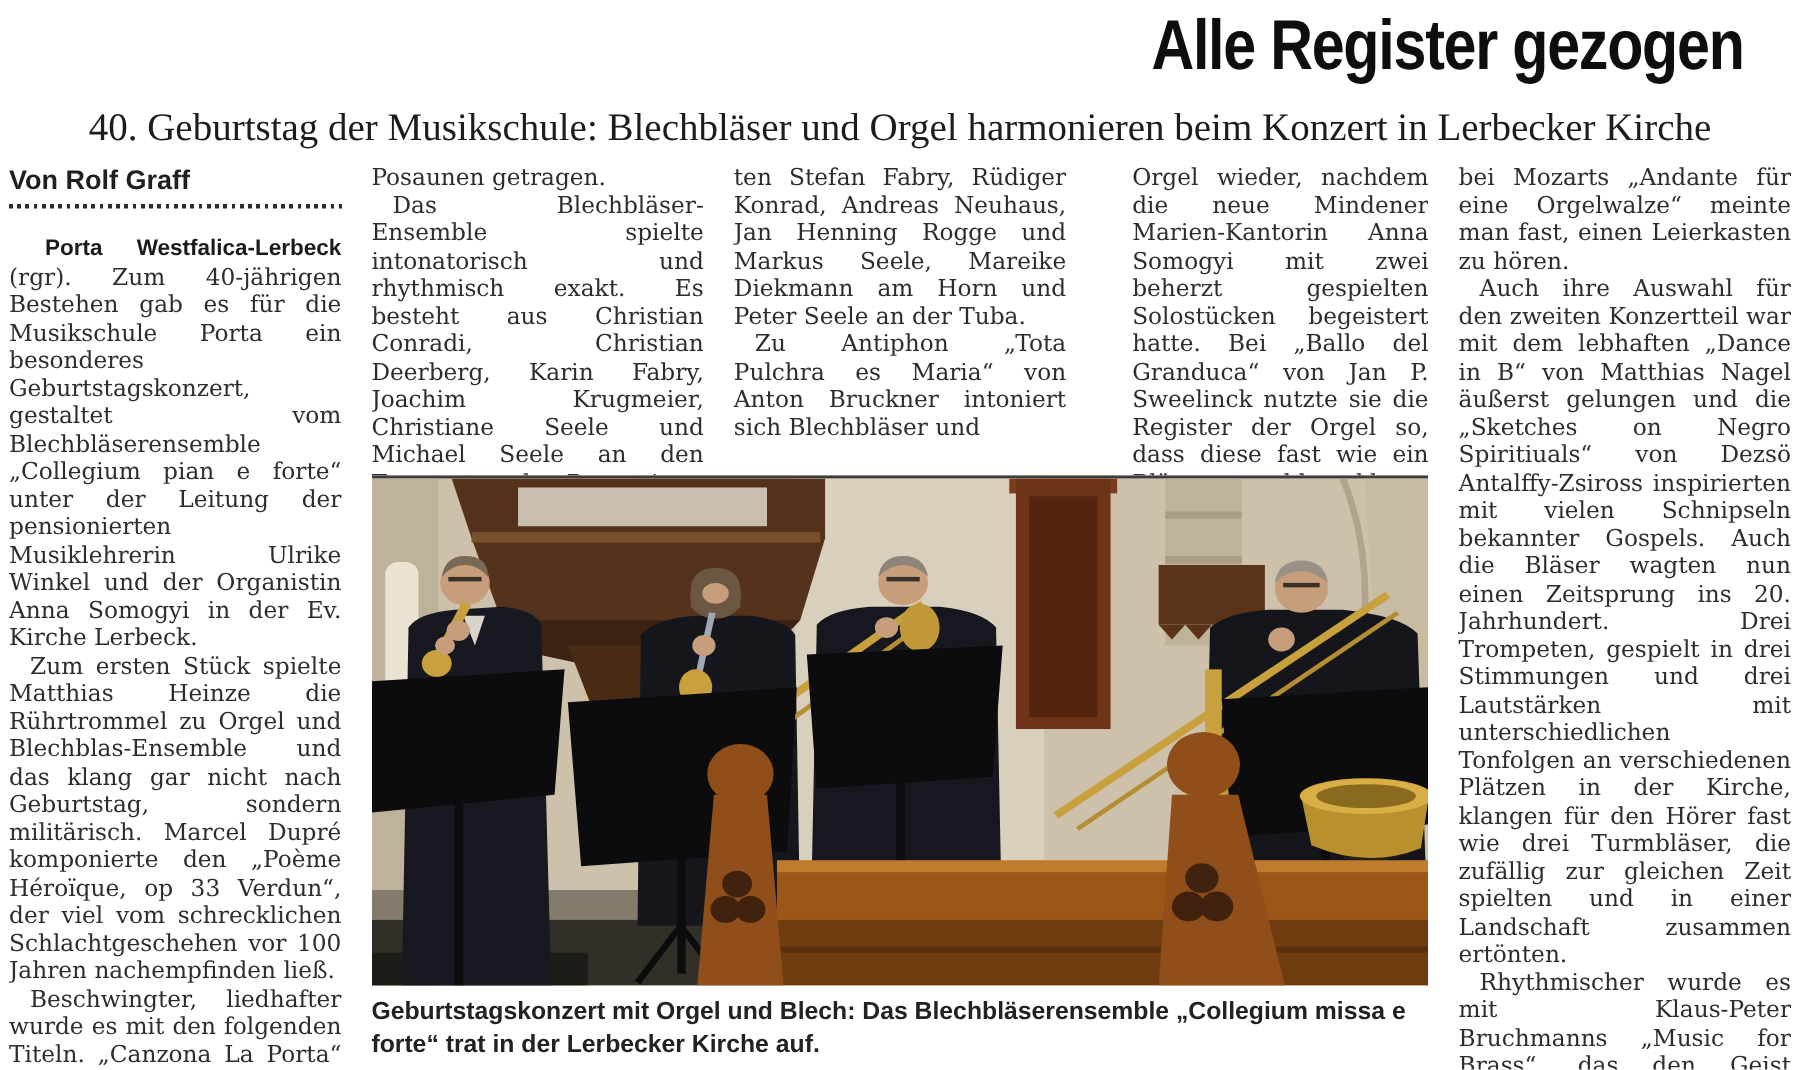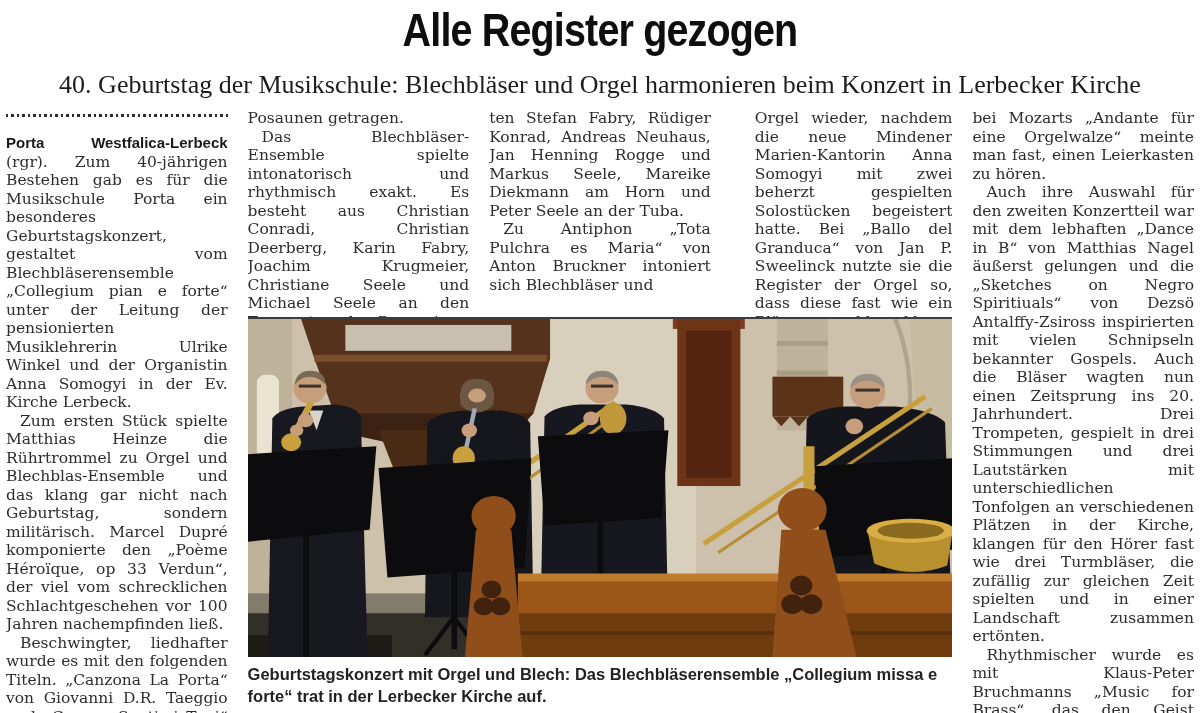--- a/index.html
+++ b/index.html
@@ -5,21 +5,21 @@
   html,body{margin:0;padding:0;}
   body{
     width:1200px;height:713px;overflow:hidden;background:#ffffff;
     font-family:"DejaVu Serif", serif;color:#2e2d2b;
     -webkit-font-smoothing:antialiased;
   }
   
   header{padding-top:3px;text-align:center;}
   h1{
     margin:0;font-family:"Liberation Sans", sans-serif;font-weight:700;
-    font-size:47px;line-height:54px;color:#0e0e0e;letter-spacing:-1px;
+    font-size:47px;line-height:54px;color:#0e0e0e;letter-spacing:-1px;text-align:right;
   }
   h1 .squeeze{display:inline-block;transform:scaleX(.84);transform-origin:center;white-space:nowrap;}
   h2{
     margin:13px 0 0 0;font-family:Liberation Serif, serif;font-weight:400;
     font-size:26px;line-height:30px;color:#1c1c1c;
   }
   
   .grid{
     margin:9px 6px 0 6px;
     display:grid;
@@ -36,21 +36,21 @@
   .col4{grid-area:1/4/2/5;margin-left:24px;}
   .col5{grid-area:1/5/4/6;}
   .byline{
     font-family:"Liberation Sans", sans-serif;font-size:18px;font-weight:600;
     color:#1f1f1f;line-height:22px;
   }
   .byline-rule{
     height:3px;margin:5px 0 17px 0;
     background:repeating-linear-gradient(to right,#2b2b2b 0 2.5px,transparent 2.5px 5.5px);
   }
-  .lead-in{font-family:"Liberation Sans", sans-serif;font-size:15px;font-weight:700;color:#1b1b1b;}
+  .lead-in{font-family:"Liberation Sans", sans-serif;font-size:15px;font-weight:700;color:#1b1b1b;margin-left:24px;}
   
   .photo{
     grid-area:2/2/3/5;margin:0;position:relative;
     border-top:2px solid #3c3c3c;background:#cdc1ab;
   }
   .photo svg{display:block;width:100%;height:100%;}
   
   .caption{
     grid-area:3/2/4/5;position:relative;padding-top:6px;
     font-family:"Liberation Sans", sans-serif;font-size:16.5px;font-weight:700;
@@ -61,20 +61,21 @@
 <body>
 
 <header>
   <h1><span class="squeeze">Alle Register gezogen</span></h1>
   <h2>40. Geburtstag der Musikschule: Blechbläser und Orgel harmonieren beim Konzert in Lerbecker Kirche</h2>
 </header>
 
 <main class="grid">
 
   <div class="col col1">
+    <div class="byline">Von Rolf Graff</div>
     <div class="byline-rule"></div>
     <p><b class="lead-in">Porta Westfalica-Lerbeck</b><span> (rgr). Zum 40-jährigen Bestehen gab es für die Musikschule Porta ein besonderes Geburtstagskonzert, gestaltet vom Blechbläserensemble „Collegium pian e forte“ unter der Leitung der pensionierten Musiklehrerin Ulrike Winkel und der Organistin Anna Somogyi in der Ev. Kirche Lerbeck.</span></p>
     <p class="indent">Zum ersten Stück spielte Matthias Heinze die Rührtrommel zu Orgel und Blechblas-Ensemble und das klang gar nicht nach Geburtstag, sondern militärisch. Marcel Dupré komponierte den „Poème Héroïque, op 33 Verdun“, der viel vom schrecklichen Schlachtgeschehen vor 100 Jahren nachempfinden ließ.</p>
     <p class="indent">Beschwingter, liedhafter wurde es mit den folgenden Titeln. „Canzona La Porta“ von Giovanni D.R. Taeggio und „Canzon Septimi Toni“ wurden beide zweichörig gespielt und die „Canzona Terza“ von Biagio Marini wurde von vier</p>
   </div>
 
   <div class="col col2">
     <p>Posaunen getragen.</p>
     <p class="indent">Das Blechbläser-Ensemble spielte intonatorisch und rhythmisch exakt. Es besteht aus Christian Conradi, Christian Deerberg, Karin Fabry, Joachim Krugmeier, Christiane Seele und Michael Seele an den Trompeten, den Posaunis-</p>
   </div>

